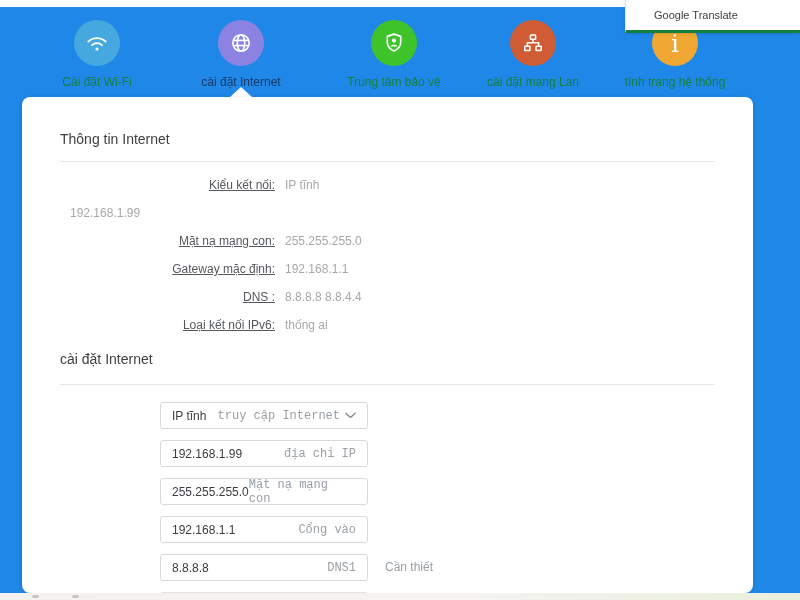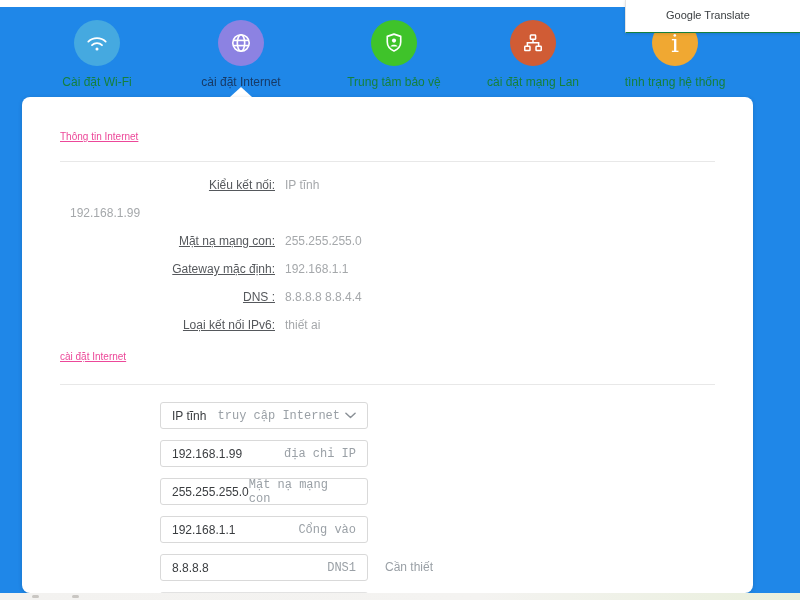--- a/index.html
+++ b/index.html
@@ -7,41 +7,41 @@
   body { position:relative; font-family:"Liberation Sans","DejaVu Sans",sans-serif; background:#ffffff; }
 
   .top-strip { position:absolute; left:0; top:0; width:800px; height:7px; background:#ffffff; }
   .blue-bg   { position:absolute; left:0; top:7px; width:800px; height:586px; background:#1f87e8; }
   .bottom-strip { position:absolute; left:0; top:593px; width:800px; height:7px;
                   background:linear-gradient(90deg,#f3f2f0 0%,#f4f3f1 60%,#e9efdc 100%); }
   .bottom-mark { position:absolute; top:2px; width:7px; height:3px; background:#c9c6c2; border-radius:2px; }
 
   
   .translate-popup { position:absolute; left:625px; top:0; width:175px; height:33px;
-                     background:#ffffff; border-left:1px solid #e3e3e3; border-bottom:1px solid #15803d;
+                     background:#ffffff; border-left:1px solid #e3e3e3; border-bottom:3px solid #15803d;
                      box-shadow:0 1px 3px rgba(0,0,0,.12); z-index:5;
-                     font-size:11px; color:#3c4043; line-height:31px; padding-left:40px; }
+                     font-size:11px; color:#3c4043; line-height:31px; padding-left:28px; }
 
   
   .nav-item { position:absolute; top:20px; width:150px; text-align:center; cursor:pointer; }
   .nav-circle { width:46px; height:46px; border-radius:50%; margin:0 auto;
                 display:flex; align-items:center; justify-content:center; }
   .nav-label { margin-top:9px; font-size:12px; color:#15803d; white-space:nowrap; }
   .nav-item.active .nav-label { color:#173a66; }
   .info-glyph { color:#ffffff; font-family:"DejaVu Serif",serif; font-size:25px; line-height:1; font-style:normal; }
 
   .pointer-triangle { position:absolute; left:230px; top:87px; width:0; height:0;
                       border-left:11px solid transparent; border-right:11px solid transparent;
                       border-bottom:10px solid #ffffff; }
 
   
   .card { position:absolute; left:22px; top:97px; width:731px; height:496px;
           background:#ffffff; border-radius:8px; overflow:hidden;
           box-shadow:0 1px 4px rgba(0,0,0,.15); }
-  .section-title { position:absolute; left:38px; font-size:10px; color:#ec4899; font-weight:400;text-decoration:underline; }
+  .section-title { position:absolute; left:38px; font-size:14px; color:#404040; font-weight:400; }
   .divider { position:absolute; left:38px; width:655px; height:1px; background:#e8e8e8; }
 
   .info-rows { position:absolute; left:38px; top:74px; }
   .info-row { display:flex; height:28px; line-height:28px; font-size:12px; }
   .info-label { width:215px; text-align:right; color:#55585c;text-decoration:underline; }
   .info-value { margin-left:10px; color:#a5a8ab; }
 
   .form-fields { position:absolute; left:138px; top:305px; }
   .field-box { width:208px; height:27px; border:1px solid #d9d9d9; border-radius:3px;
                margin-bottom:11px; padding:0 11px; display:flex; align-items:center;
@@ -136,21 +136,21 @@
     <div class="info-row">
       <span class="info-label">Gateway mặc định:</span>
       <span class="info-value">192.168.1.1</span>
     </div>
     <div class="info-row">
       <span class="info-label">DNS :</span>
       <span class="info-value">8.8.8.8 8.8.4.4</span>
     </div>
     <div class="info-row">
       <span class="info-label">Loại kết nối IPv6:</span>
-      <span class="info-value">thiết ai</span>
+      <span class="info-value">thống ai</span>
     </div>
   </div>
 
   <h2 class="section-title" style="top:254px">cài đặt Internet</h2>
   <div class="divider" style="top:287px"></div>
 
   <div class="form-fields">
 
     <div class="field-box">
       <span class="field-value">IP tĩnh</span>

